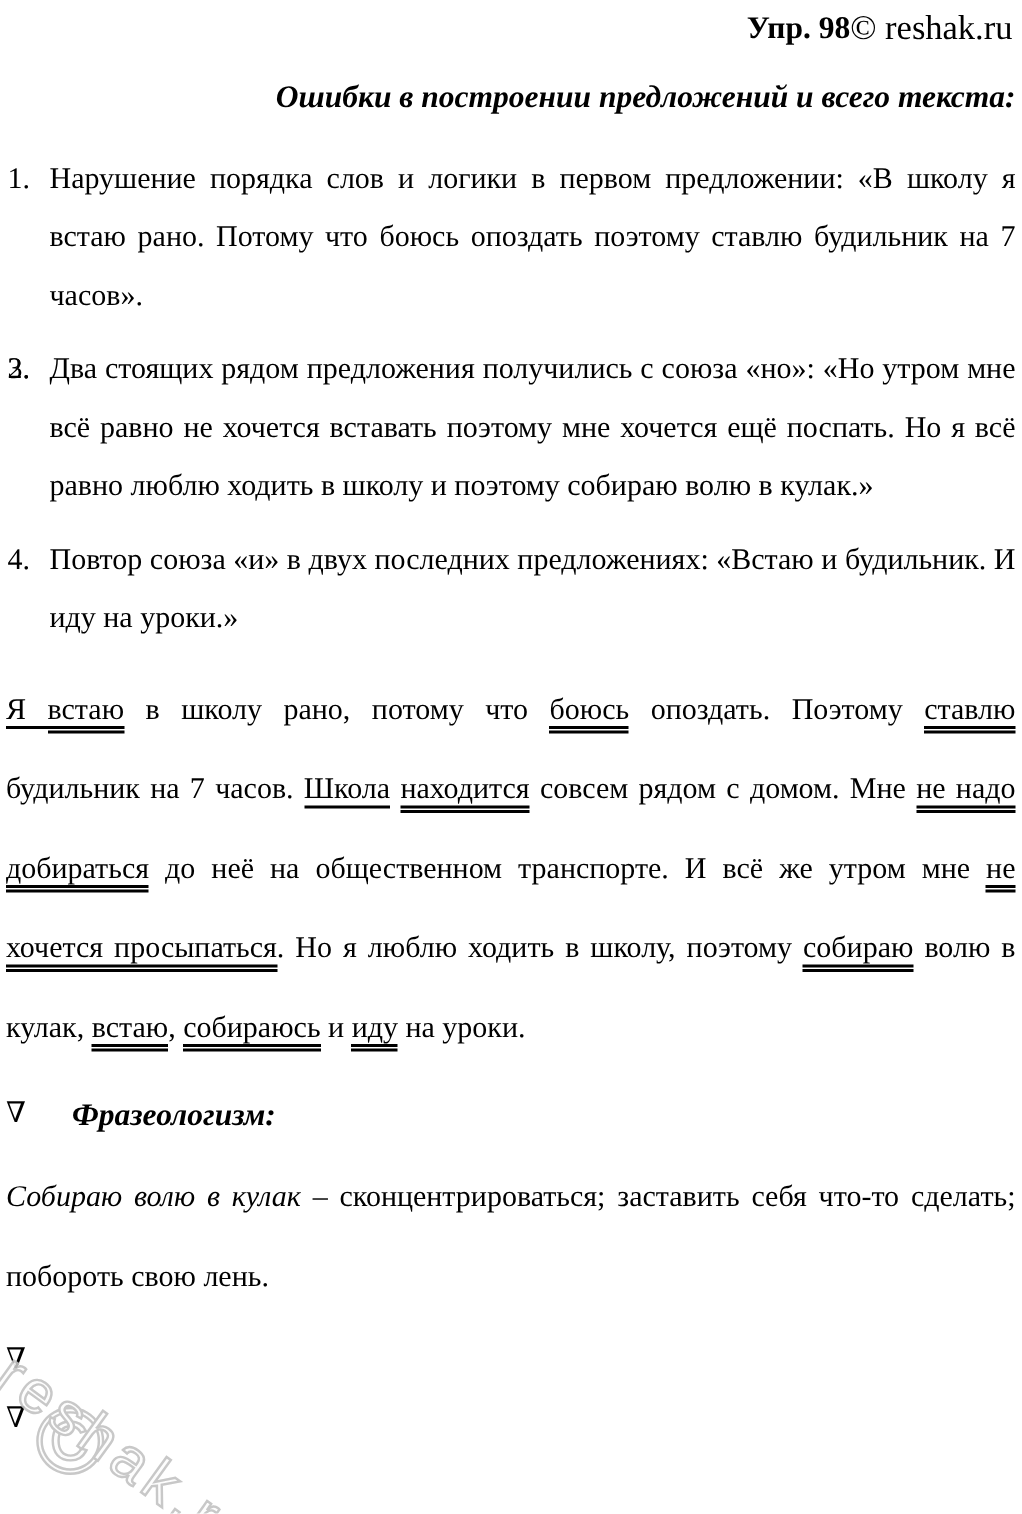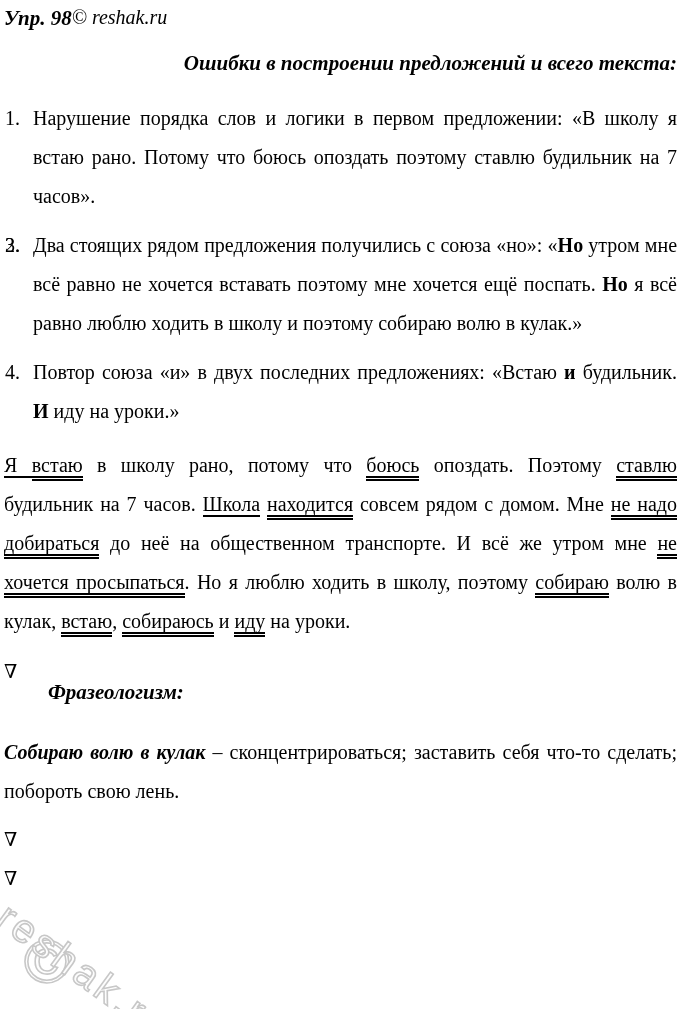--- a/index.html
+++ b/index.html
@@ -5,49 +5,49 @@
   html,body{margin:0;padding:0;}
   body{
     width:681px;height:1009px;overflow:hidden;position:relative;
     background:#ffffff;color:#000000;
     font-family:"Liberation Serif","DejaVu Serif",serif;
     font-size:20px;
   }
   .doc{padding:0 4px;position:relative;}
 
   
-  .hdr{display:flex;justify-content:flex-start;align-items:flex-start;padding:6px 2px 0 0;font-style:italic;}
+  .hdr{display:flex;justify-content:flex-end;align-items:flex-start;padding:6px 2px 0 0;}
   .hdr-left{font-weight:bold;font-size:21px;}
-  .hdr-right{font-size:20px;}
+  .hdr-right{font-size:23px;}
 
   
-  .heading{font-weight:bold;font-style:italic;font-size:21px;line-height:26px;margin-top:20px;}
+  .heading{font-weight:bold;font-style:italic;font-size:21px;line-height:26px;}
   .heading-errors{margin:19px 0 0 0;text-align:right;}
   .heading-corrected{margin:12px 0 0 0;}
 
   
   .errors{margin-top:23px;}
   .err-item{position:relative;padding-left:29px;margin-bottom:10px;
             text-align:justify;line-height:39px;}
   .err-num{position:absolute;left:1px;top:0;}
 
   
-  .para{text-align:justify;line-height:39px;margin-top:15px;}
+  .para{text-align:justify;line-height:53px;margin-top:15px;}
 
   
-  .b{font-weight:bold;}
+  .b{font-weight:normal;}
   .i{font-style:italic;}
   .u1{border-bottom:2px solid #000;}
   .u2{border-bottom:5px double #000;}
 
   
   .bullet-row{display:flex;align-items:flex-start;}
   .bullet{flex:0 0 44px;width:44px;font-size:19px;line-height:26px;}
   .phrase-head-row{margin-top:18px;}
-  .phrase-para{margin-top:28px;}
+  .phrase-para{margin-top:16px;}
   .note-row{margin-top:16px;}
   .note-row.second{margin-top:13px;}
   .note-text{font-style:italic;font-size:21px;line-height:26px;}
 
   
   .watermark{position:absolute;left:0;top:878px;width:220px;height:131px;
              pointer-events:none;opacity:.9;}
   .wm-text{position:absolute;left:2px;top:12px;
            font-family:"Liberation Sans","DejaVu Sans",sans-serif;
            font-size:40px;letter-spacing:4px;

